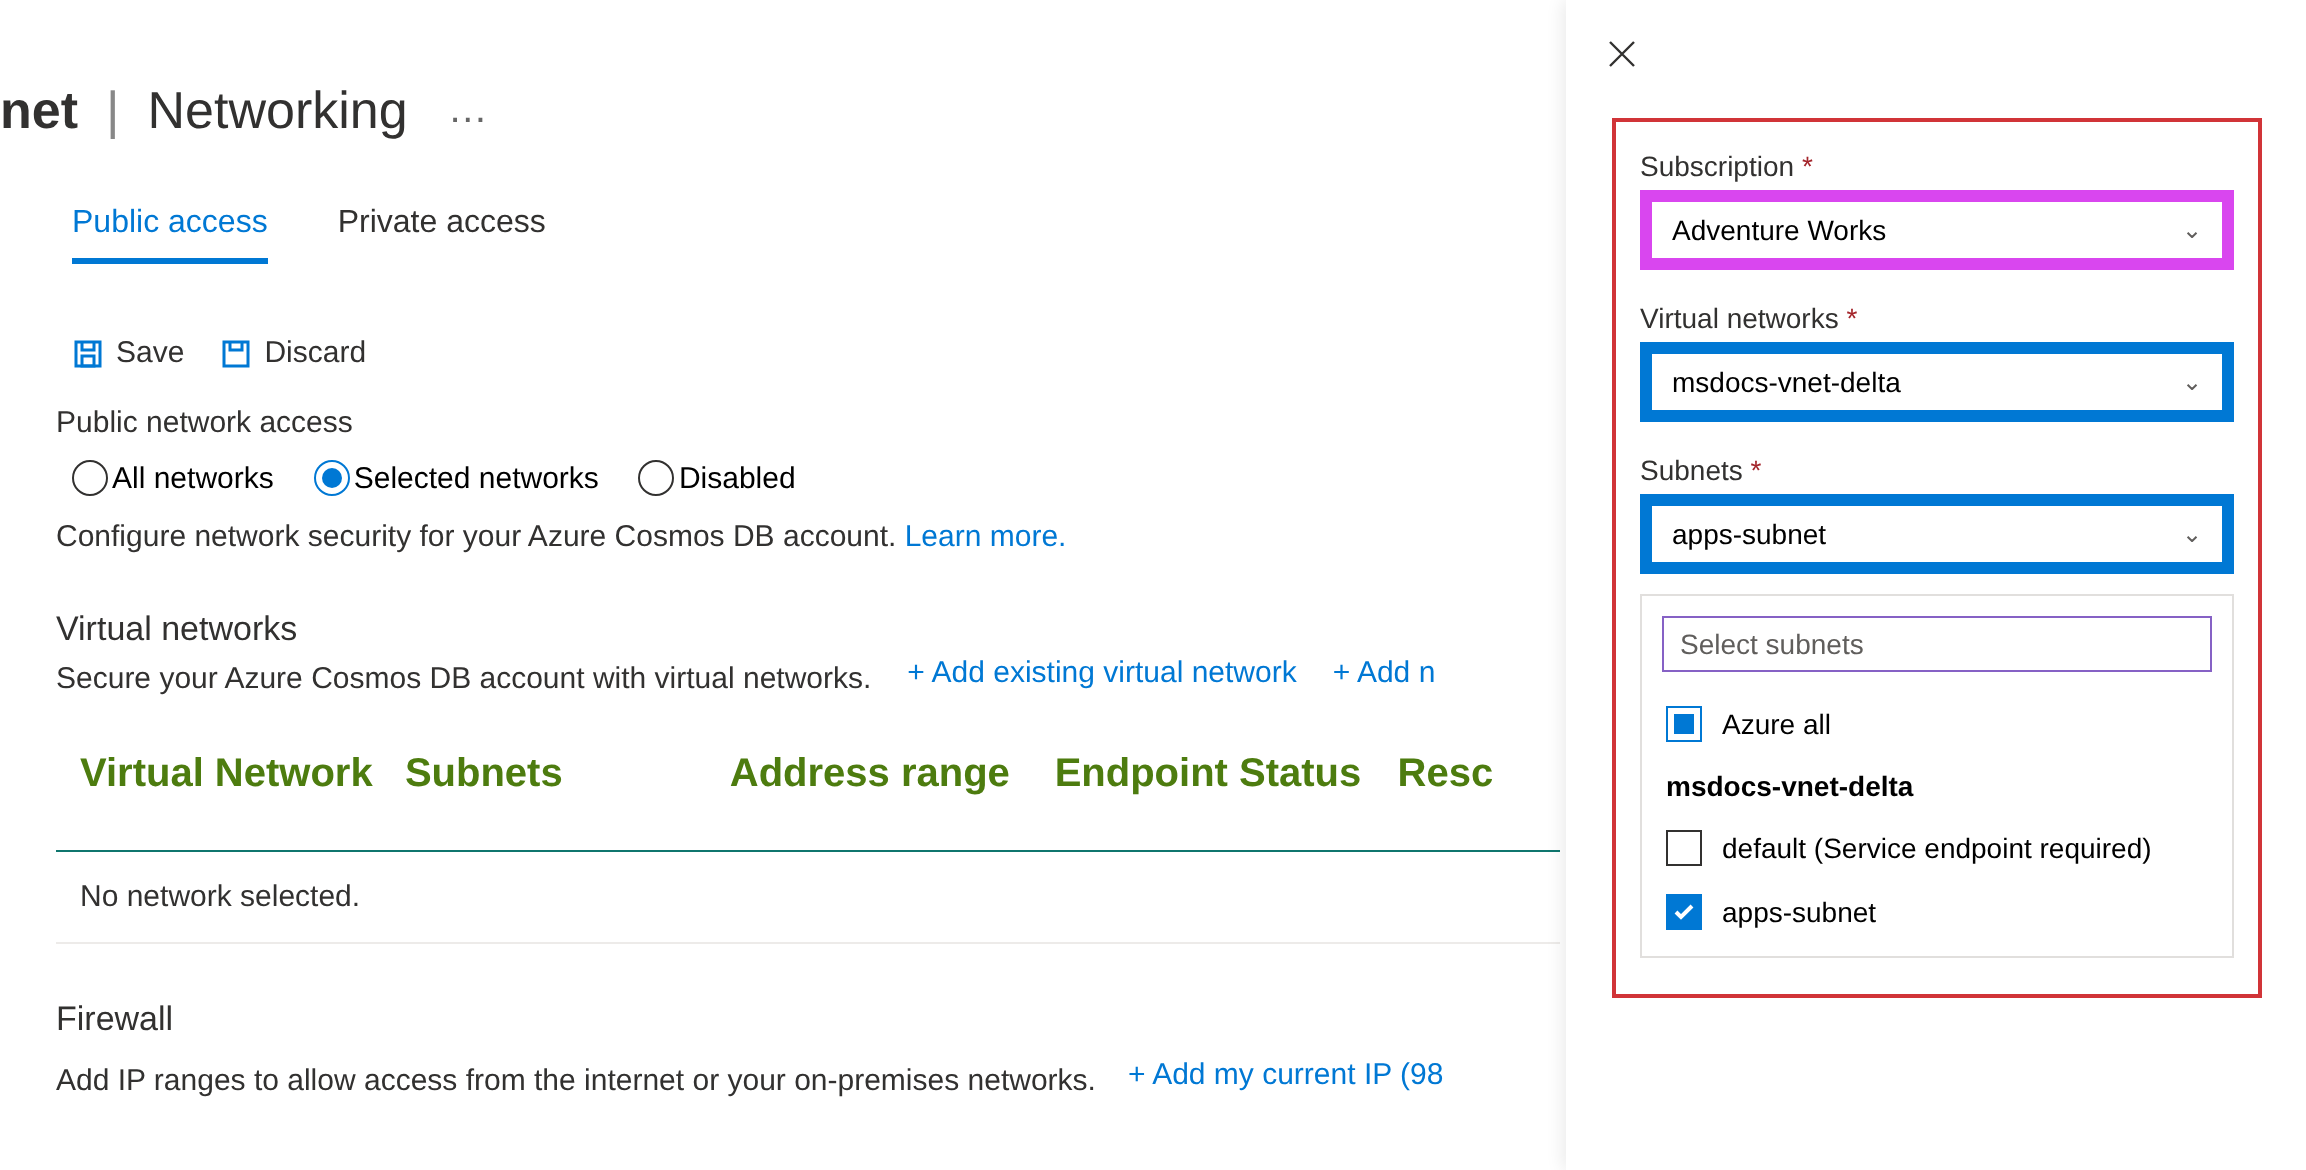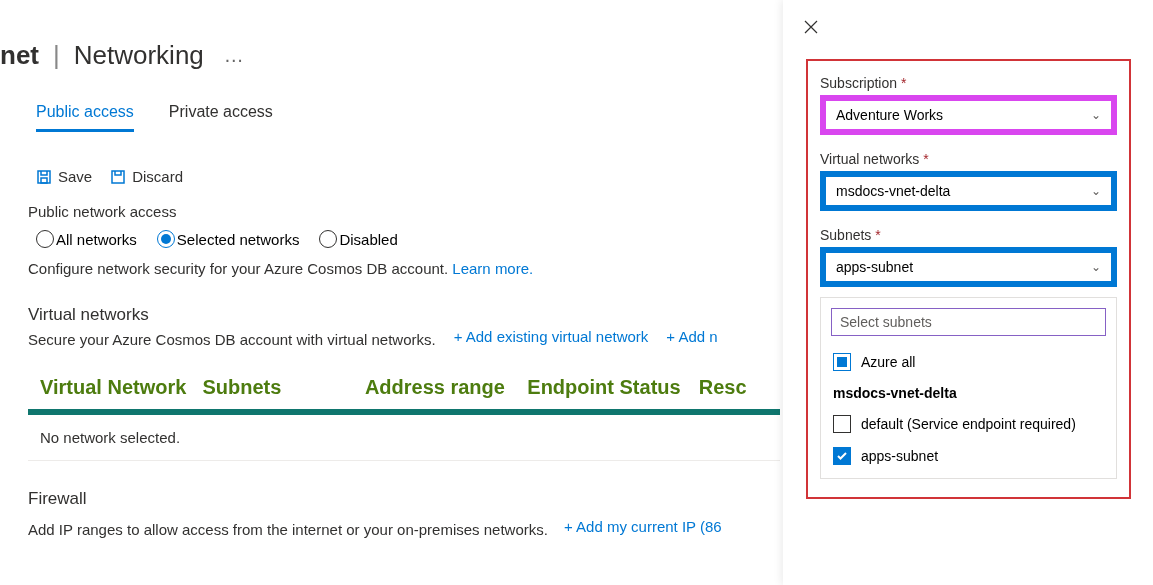--- a/index.html
+++ b/index.html
@@ -29,21 +29,21 @@
     .subdesc { font-size: 15px; color: #323130; margin-top: 6px; }
     .inline-link { color: #0078d4; font-size: 15px; cursor: pointer; }
     .row-under { display: flex; align-items: center; gap: 18px; flex-wrap: wrap; }
     .table { margin-top: 18px; }
     .thead { display: flex; gap: 0; font-size: 20px; font-weight: 600; color: #4d7c0f; padding: 10px 0 10px 12px; }
     .th1 { width: 180px; }
     .th2 { width: 180px; }
     .th3 { width: 180px; }
     .th4 { width: 190px; }
     .th5 { width: 90px; }
-    .tbody { padding: 14px 0 14px 12px; font-size: 15px; color: #323130; border-top: 6px solid #0f766e; border-bottom: 1px solid #edebe9; }
+    .tbody { padding: 14px 0 14px 12px; font-size: 15px; color: #323130; border-top: 1px solid #0f766e; border-bottom: 1px solid #edebe9; margin-top: 16px; }
     .firewall { margin-top: 28px; }
     .firewall-row { display: flex; align-items: center; gap: 16px; margin-top: 6px; flex-wrap: wrap; }
 
     
     .panel { position: absolute; right: 0; top: 0; width: 370px; height: 585px; background: #fff; border-left: 1px solid #fff; box-shadow: -2px 0 8px rgba(0,0,0,0.08); }
     .panel-header { display: flex; align-items: center; justify-content: space-between; padding: 18px 28px 10px 20px; }
     .panel-title { font-size: 22px; font-weight: 600; }
     .close-x { font-size: 18px; cursor: pointer; color: #323130; }
     .panel-body { padding: 10px 22px 20px 22px; }
     .redbox { border: 2px solid #d13438; padding: 14px 12px 18px 12px; }
@@ -135,21 +135,21 @@
         <div class="th4">Endpoint Status</div>
         <div class="th5">Resc</div>
       </div>
       <div class="tbody">No network selected.</div>
     </div>
 
     <div class="firewall">
       <div class="subhead">Firewall</div>
       <div class="firewall-row">
         <span class="subdesc">Add IP ranges to allow access from the internet or your on-premises networks.</span>
-        <span class="inline-link">+ Add my current IP (86</span>
+        <span class="inline-link">+ Add my current IP (98</span>
       </div>
     </div>
   </div>
 </div>
 
 <div class="panel">
   <div class="panel-header">
     <div class="close-x">
       <svg width="14" height="14" viewBox="0 0 14 14" stroke="#323130" stroke-width="1.2">
           <path d="M1 1l12 12M13 1L1 13"></path>

